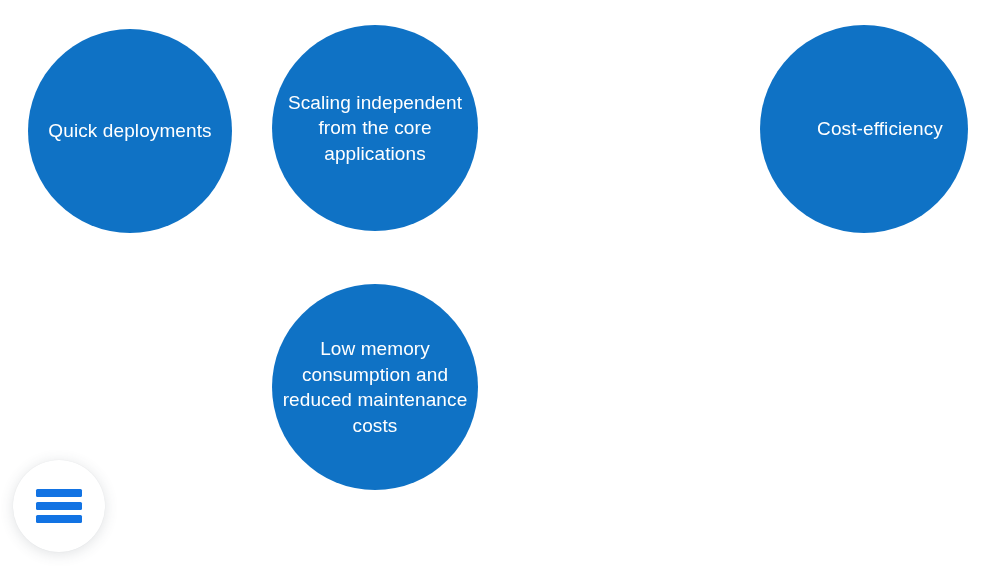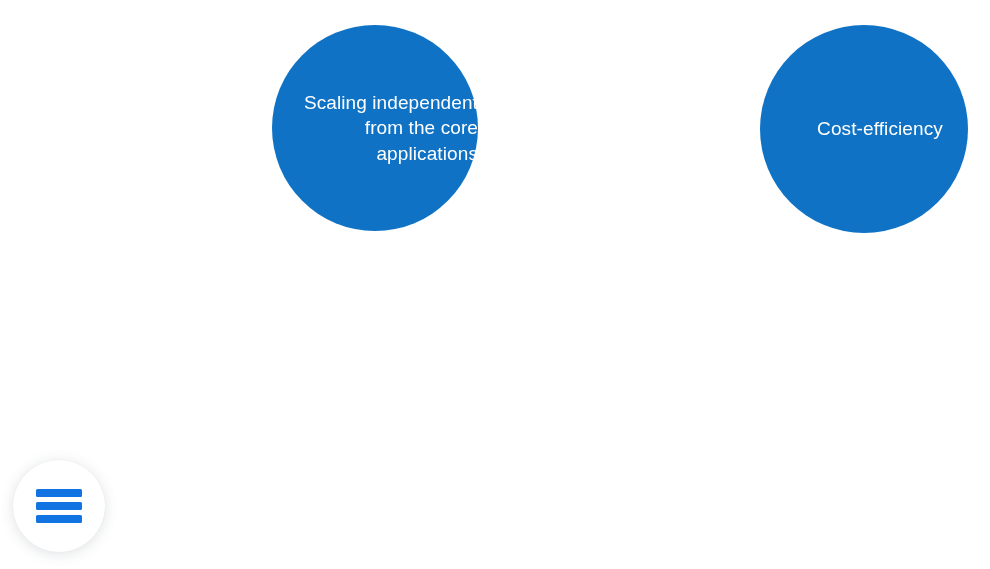--- a/index.html
+++ b/index.html
@@ -43,21 +43,21 @@
 
   
   #bubble-0 { left: 28px;  top: 29px;  width: 204px; height: 204px; }
   #bubble-1 { left: 272px; top: 25px;  width: 206px; height: 206px; }
   #bubble-2 { left: 516px; top: 25px;  width: 208px; height: 208px; }
   #bubble-3 { left: 760px; top: 25px;  width: 208px; height: 208px; }
   #bubble-4 { left: 272px; top: 284px; width: 206px; height: 206px; }
   #bubble-5 { left: 517px; top: 283px; width: 206px; height: 206px; }
 
   #bubble-0 .bubble-label { width: 104%; }
-  #bubble-1 .bubble-label { width: 101%; text-align: right; }
+  #bubble-1 .bubble-label { width: 101%; }
   #bubble-2 .bubble-label { width: 102%; }
   #bubble-3 .bubble-label { width: 100%; margin-left: 32px; }
   #bubble-4 .bubble-label { width: 104%; }
   #bubble-5 .bubble-label { width: 101%; }
 
   
   .fab {
     position: absolute;
     left: 13px;
     top: 460px;
@@ -86,32 +86,41 @@
     height: 8px;
     border-radius: 1.5px;
     background: #1273E3;
   }
 </style>
 </head>
 <body>
 
 <div class="canvas">
 
+  <div class="bubble" id="bubble-0">
+    <span class="bubble-label">Quick deployments</span>
+  </div>
 
   <div class="bubble" id="bubble-1">
     <span class="bubble-label">Scaling independent
 from the core
 applications</span>
   </div>
 
 
   <div class="bubble" id="bubble-3">
     <span class="bubble-label">Cost-efficiency</span>
   </div>
 
+  <div class="bubble" id="bubble-4">
+    <span class="bubble-label">Low memory
+consumption and
+reduced maintenance
+costs</span>
+  </div>
 
 
   <button class="fab">
     <span class="fab-icon">
       <span class="fab-bar"></span>
       <span class="fab-bar"></span>
       <span class="fab-bar"></span>
     </span>
   </button>
 

